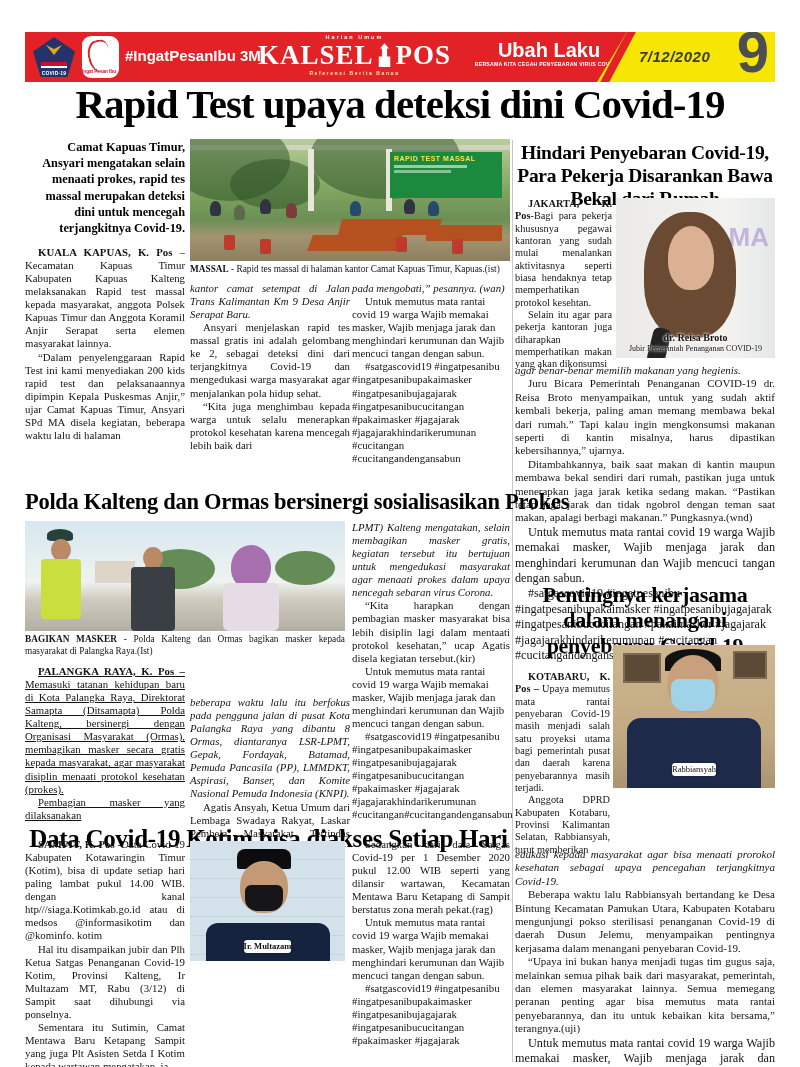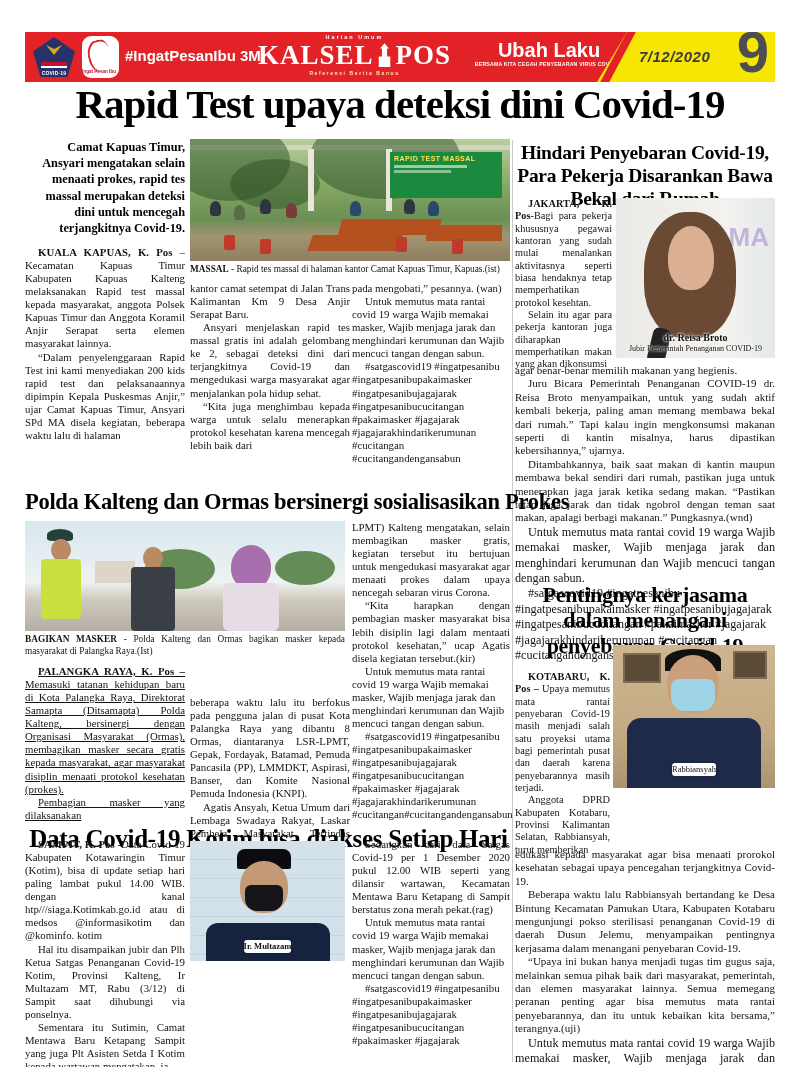--- a/index.html
+++ b/index.html
@@ -39,21 +39,21 @@
   
   .h-main{position:absolute;left:25px;top:84px;width:750px;text-align:center;
           font:bold 41px/1 "Liberation Serif",serif;letter-spacing:-1px;color:#000;}
   .h2{font-family:"Liberation Serif",serif;font-weight:bold;color:#000;text-align:center;letter-spacing:-.3px;}
 
   
   .body{font:10.8px/1.21 "Liberation Serif",serif;text-align:justify;color:#141414;}
   .bodyR{font:11px/1.22 "Liberation Serif",serif;text-align:justify;color:#141414;}
   .mini{font:10.3px/1.2 "Liberation Serif",serif;text-align:justify;color:#141414;}
   .body p,.bodyR p,.mini p{margin:0;text-indent:13px;}
-  p.cont{text-indent:0;}
+  p.cont{text-indent:0;font-style:italic;}
   .dl{font-weight:bold;}
   .tags{text-align:left;}
   .big{font-size:12.2px;line-height:1.26;}
   .lead{font:bold 12.3px/1.32 "Liberation Serif",serif;text-align:right;color:#000;}
   .cap{font:9.3px/1.25 "Liberation Serif",serif;text-align:justify;color:#141414;}
   .cap .b{font-weight:bold;}
   .vrule{position:absolute;left:512px;top:140px;width:1px;height:922px;background:#c9c9c9;}
 
   
   .photo{position:absolute;overflow:hidden;}

